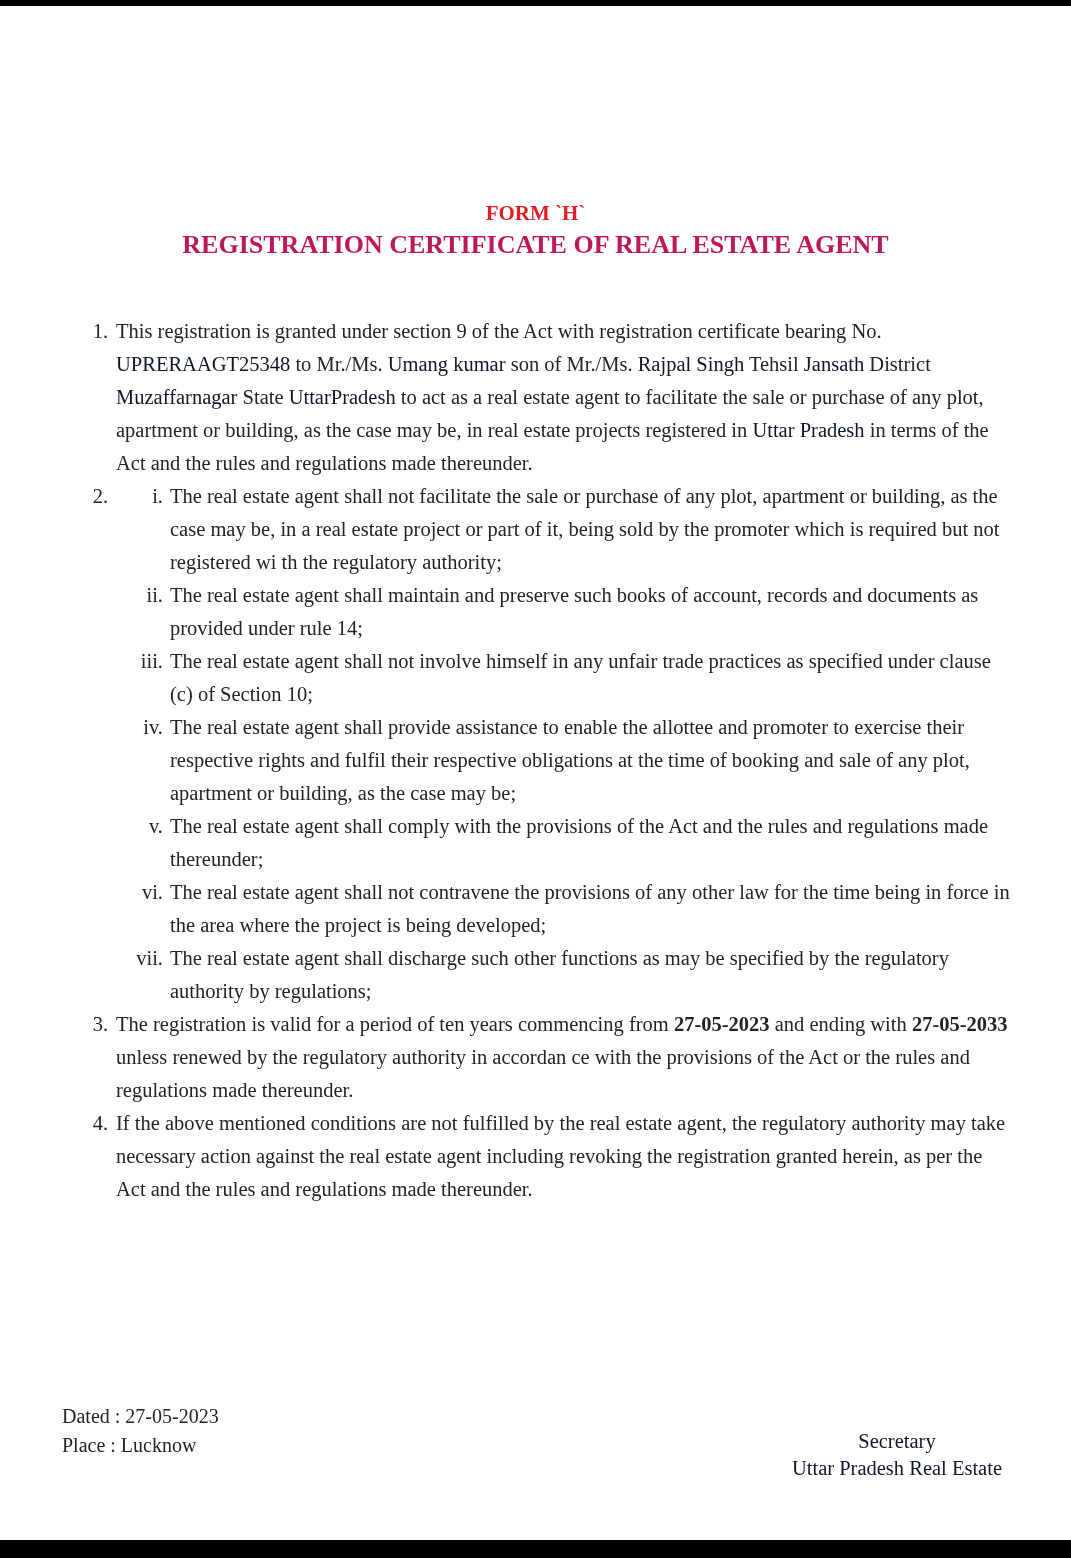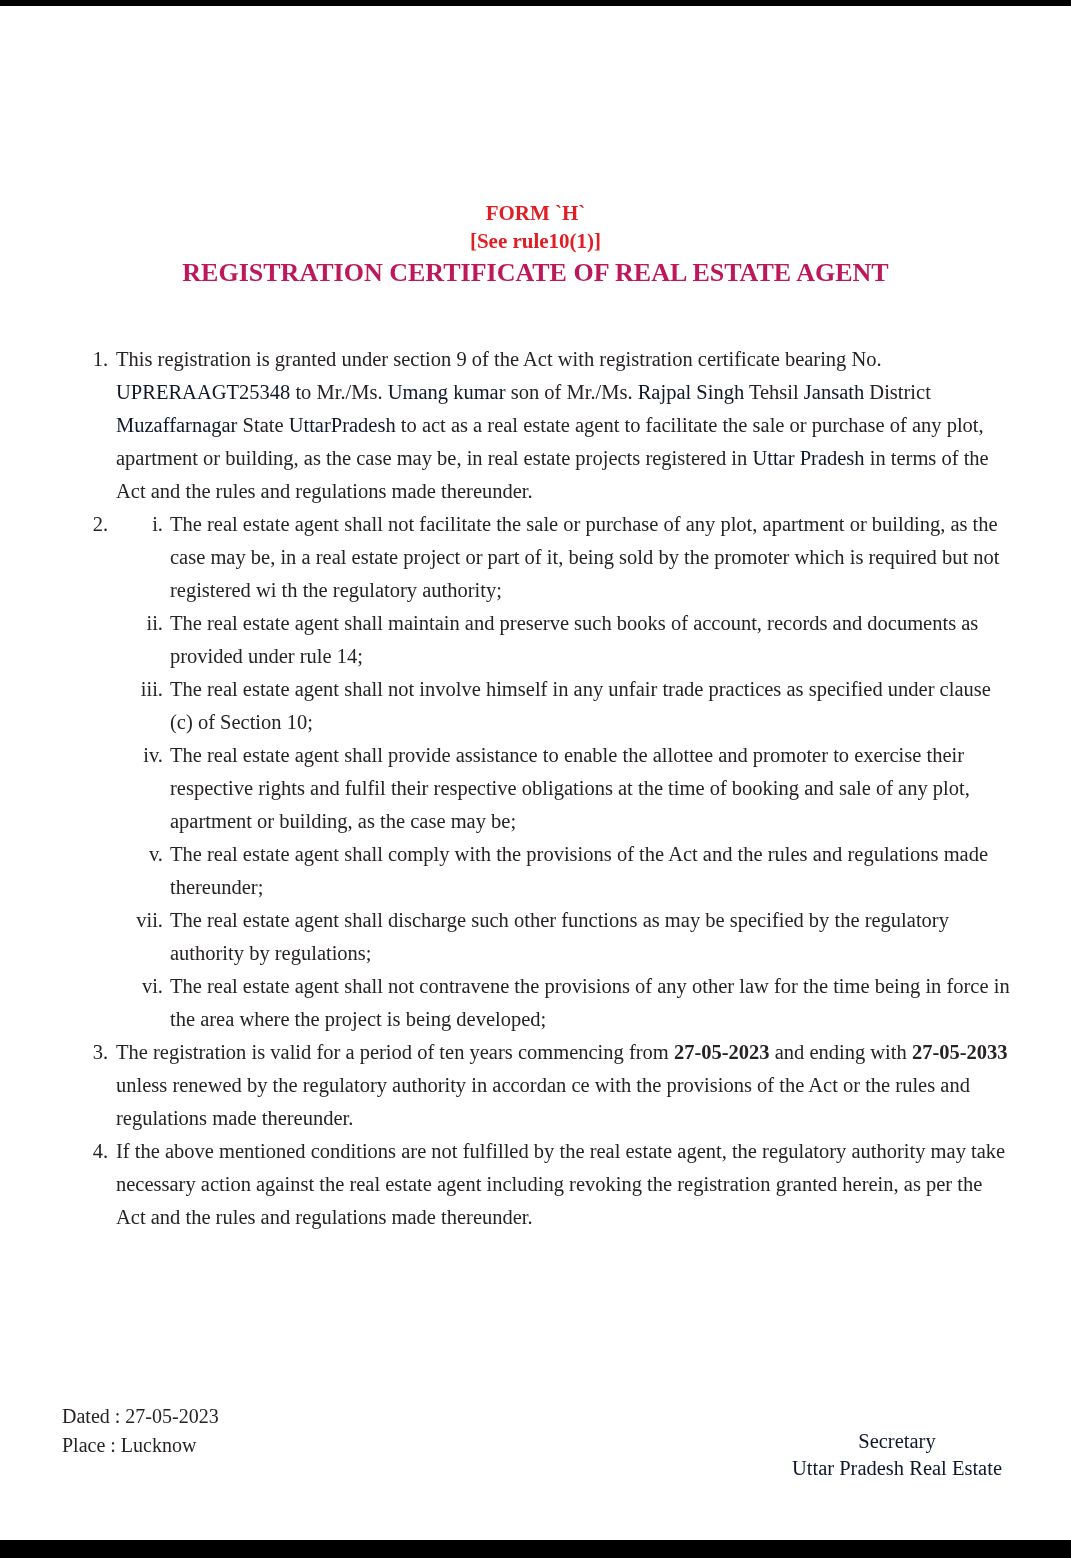--- a/index.html
+++ b/index.html
@@ -63,21 +63,20 @@
   }
 </style>
 </head>
 <body>
 
 <div class="page">
   <div class="bar bar-top"></div>
 
   <div class="doc-header">
     <div class="head-small">FORM `H`</div>
-    <div class="head-small">[See rule10(1)]</div>
     <h1 class="doc-title">REGISTRATION CERTIFICATE OF REAL ESTATE AGENT</h1>
   </div>
 
   <div class="doc-list" id="doc-list">
       <div class="item">
         <span class="item-marker">1.</span>
         <div class="item-body"><span>This registration is granted under section 9 of the Act with registration certificate bearing No. </span><span class="red ">UPRERAAGT25348</span><span> to Mr./Ms. </span><span class="red ">Umang kumar</span><span> son of Mr./Ms. </span><span class="red ">Rajpal Singh</span><span> Tehsil </span><span class="red ">Jansath</span><span> District </span><span class="red ">Muzaffarnagar</span><span> State </span><span class="red ">UttarPradesh</span><span> to act as a real estate agent to facilitate the sale or purchase of any plot, apartment or building, as the case may be, in real estate projects registered in </span><span class="red ">Uttar Pradesh</span><span> in terms of the Act and the rules and regulations made thereunder.</span></div>
       </div>
       <div class="item">
         <span class="item-marker">2.</span>
@@ -96,26 +95,26 @@
             </div>
             <div class="sub-item">
               <span class="sub-marker">iv.</span>
               <div class="sub-body"><span>The real estate agent shall provide assistance to enable the allottee and promoter to exercise their respective rights and fulfil their respective obligations at the time of booking and sale of any plot, apartment or building, as the case may be;</span></div>
             </div>
             <div class="sub-item">
               <span class="sub-marker">v.</span>
               <div class="sub-body"><span>The real estate agent shall comply with the provisions of the Act and the rules and regulations made thereunder;</span></div>
             </div>
             <div class="sub-item">
+              <span class="sub-marker">vi.</span>
+              <div class="sub-body"><span>The real estate agent shall not contravene the provisions of any other law for the time being in force in the area where the project is being developed;</span></div>
+            </div>
+            <div class="sub-item">
               <span class="sub-marker">vii.</span>
               <div class="sub-body"><span>The real estate agent shall discharge such other functions as may be specified by the regulatory authority by regulations;</span></div>
-            </div>
-            <div class="sub-item">
-              <span class="sub-marker">vi.</span>
-              <div class="sub-body"><span>The real estate agent shall not contravene the provisions of any other law for the time being in force in the area where the project is being developed;</span></div>
             </div>
           </div></div>
       </div>
       <div class="item">
         <span class="item-marker">3.</span>
         <div class="item-body"><span>The registration is valid for a period of ten years commencing from </span><span class="bd">27-05-2023</span><span> and ending with </span><span class="bd">27-05-2033</span><span> unless renewed by the regulatory authority in accordan ce with the provisions of the Act or the rules and regulations made thereunder.</span></div>
       </div>
       <div class="item">
         <span class="item-marker">4.</span>
         <div class="item-body"><span>If the above mentioned conditions are not fulfilled by the real estate agent, the regulatory authority may take necessary action against the real estate agent including revoking the registration granted herein, as per the Act and the rules and regulations made thereunder.</span></div>

